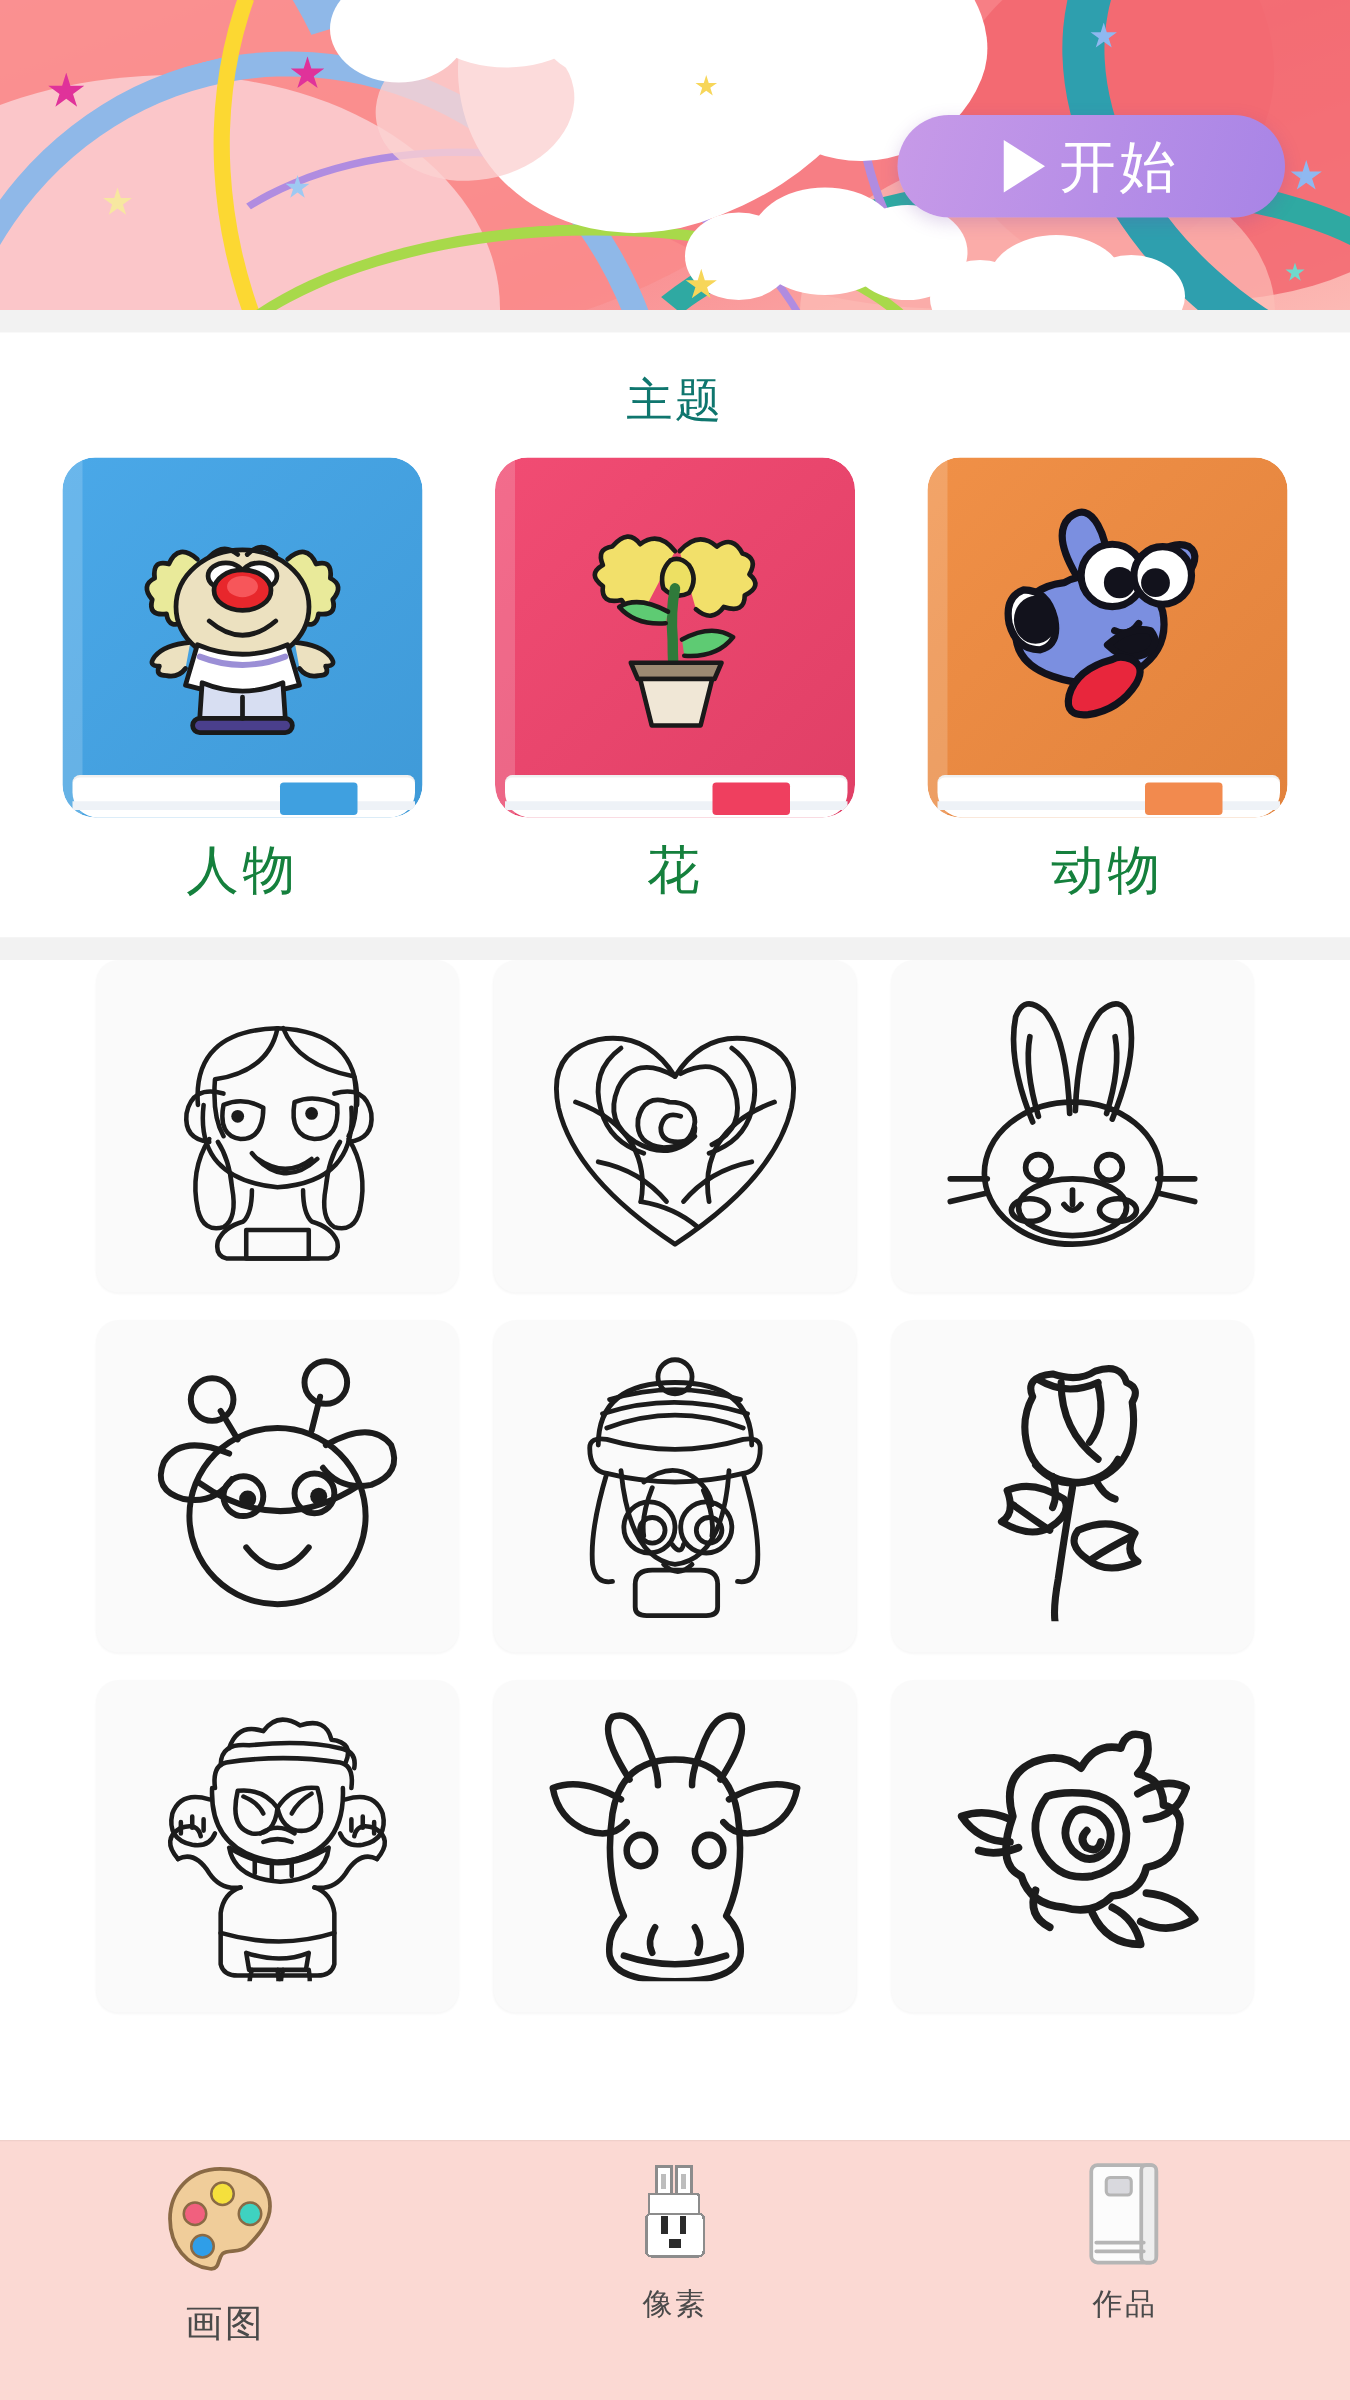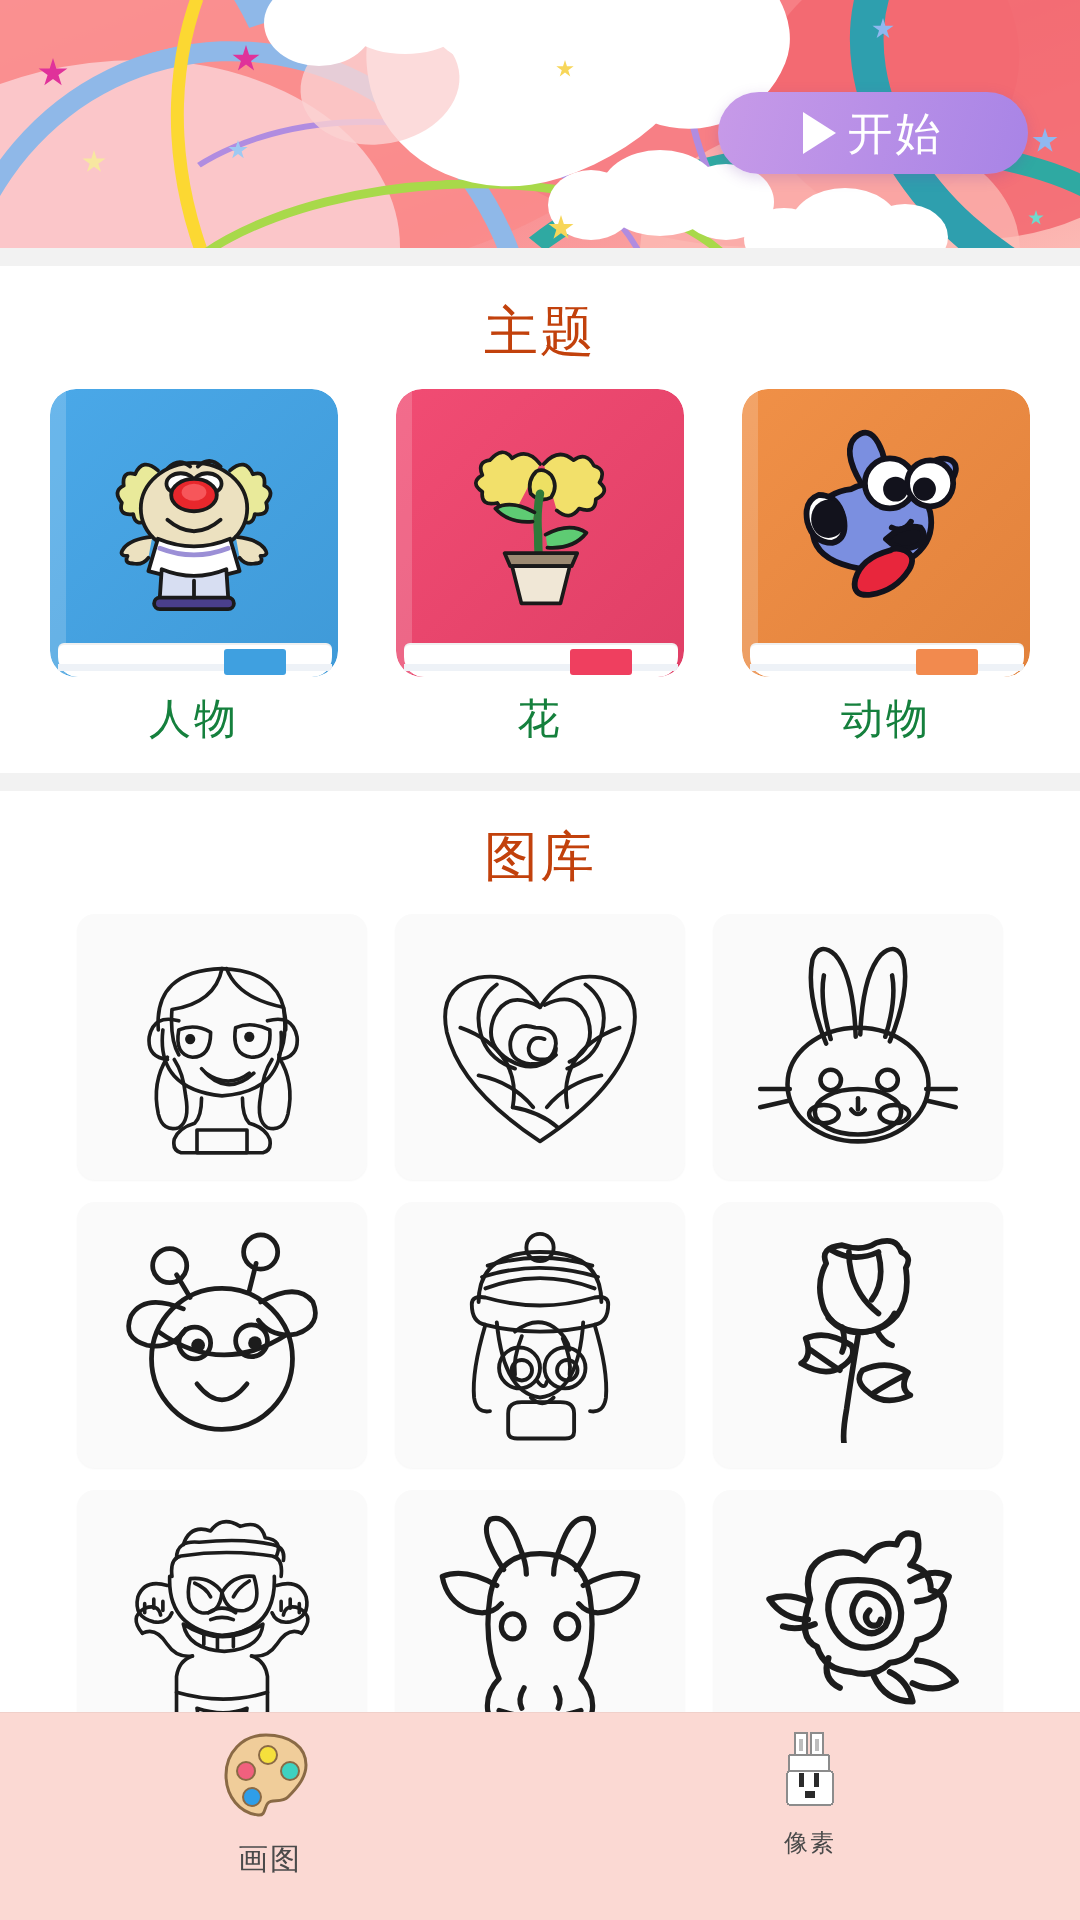--- a/index.html
+++ b/index.html
@@ -112,21 +112,21 @@
     border-left:33px solid #ffffff; border-top:21px solid transparent; border-bottom:21px solid transparent; }
   .start-label { color:#ffffff; font-size:45px; letter-spacing:3px; line-height:1;
     font-family:"DejaVu Sans","Liberation Sans",sans-serif; }
 
   
   .gap { height:18px; background:#f2f2f2; flex:0 0 18px; }
 
   .panel { background:#ffffff; width:1080px; }
 
   .section-title {
-    text-align:center; font-size:54px; color:#c2410c; letter-spacing:2px;
+    text-align:center; font-size:37px; color:#0f766e; letter-spacing:2px;
     padding:30px 0 20px; font-family:"DejaVu Sans","Liberation Sans",sans-serif;
   }
 
   
   .theme-row { display:flex; justify-content:center; gap:58px; padding:0 0 26px; }
   .theme-card { width:288px; display:flex; flex-direction:column; align-items:center; cursor:pointer; }
   .book { position:relative; width:288px; height:288px; border-radius:26px; overflow:hidden; }
   .book .cover { position:absolute; inset:0; border-radius:26px; }
   .book .pages {
     position:absolute; left:8px; right:6px; bottom:0; height:34px;
@@ -309,21 +309,20 @@
         </div>
         <div class="theme-label">动物</div>
       </div>
 
     </div>
   </div>
 
   <div class="gap"></div>
 
   <div class="panel" style="flex:1 1 auto; overflow:hidden;">
-    <div class="section-title">图库</div>
 
     <div class="gallery-grid">
 
       <div class="gal-cell">
         <svg viewBox="0 0 200 190">
           <g fill="none" stroke="#1c1c1c" stroke-width="3.2" stroke-linejoin="round" stroke-linecap="round">
             <path d="M44 80 q-4 -52 56 -54 q58 2 56 54"></path>
             <path d="M100 26 q-6 30 -44 36 q-2 26 6 40"></path>
             <path d="M104 26 q10 26 50 34 q4 28 -4 42"></path>
             <path d="M62 72 q-22 -6 -26 14 q-2 18 16 20"></path>
@@ -552,15 +551,26 @@
           <g fill="#2b2b2b">
             <rect x="22" y="44" width="5" height="14"></rect>
             <rect x="37" y="44" width="5" height="14"></rect>
             <rect x="28" y="62" width="10" height="7"></rect>
           </g>
         </svg>
       </div>
       <div class="tlabel">像素</div>
     </div>
 
+    <div class="tab small">
+      <div class="ico">
+        <svg width="70" height="90" viewBox="0 0 70 90">
+          <rect x="8" y="4" width="52" height="78" rx="5" fill="#fcfcfc" stroke="#b5b5b5" stroke-width="3"></rect>
+          <rect x="48" y="4" width="12" height="78" rx="4" fill="#eeeeee" stroke="#b5b5b5" stroke-width="3"></rect>
+          <rect x="20" y="14" width="20" height="14" rx="3" fill="#d9d9de" stroke="#b5b5b5" stroke-width="2.5"></rect>
+          <path d="M12 66 h38 M12 73 h38" stroke="#b5b5b5" stroke-width="3" fill="none" stroke-linecap="round"></path>
+        </svg>
+      </div>
+      <div class="tlabel">作品</div>
+    </div>
 
   </div>
 </div>
 
 </body></html>

